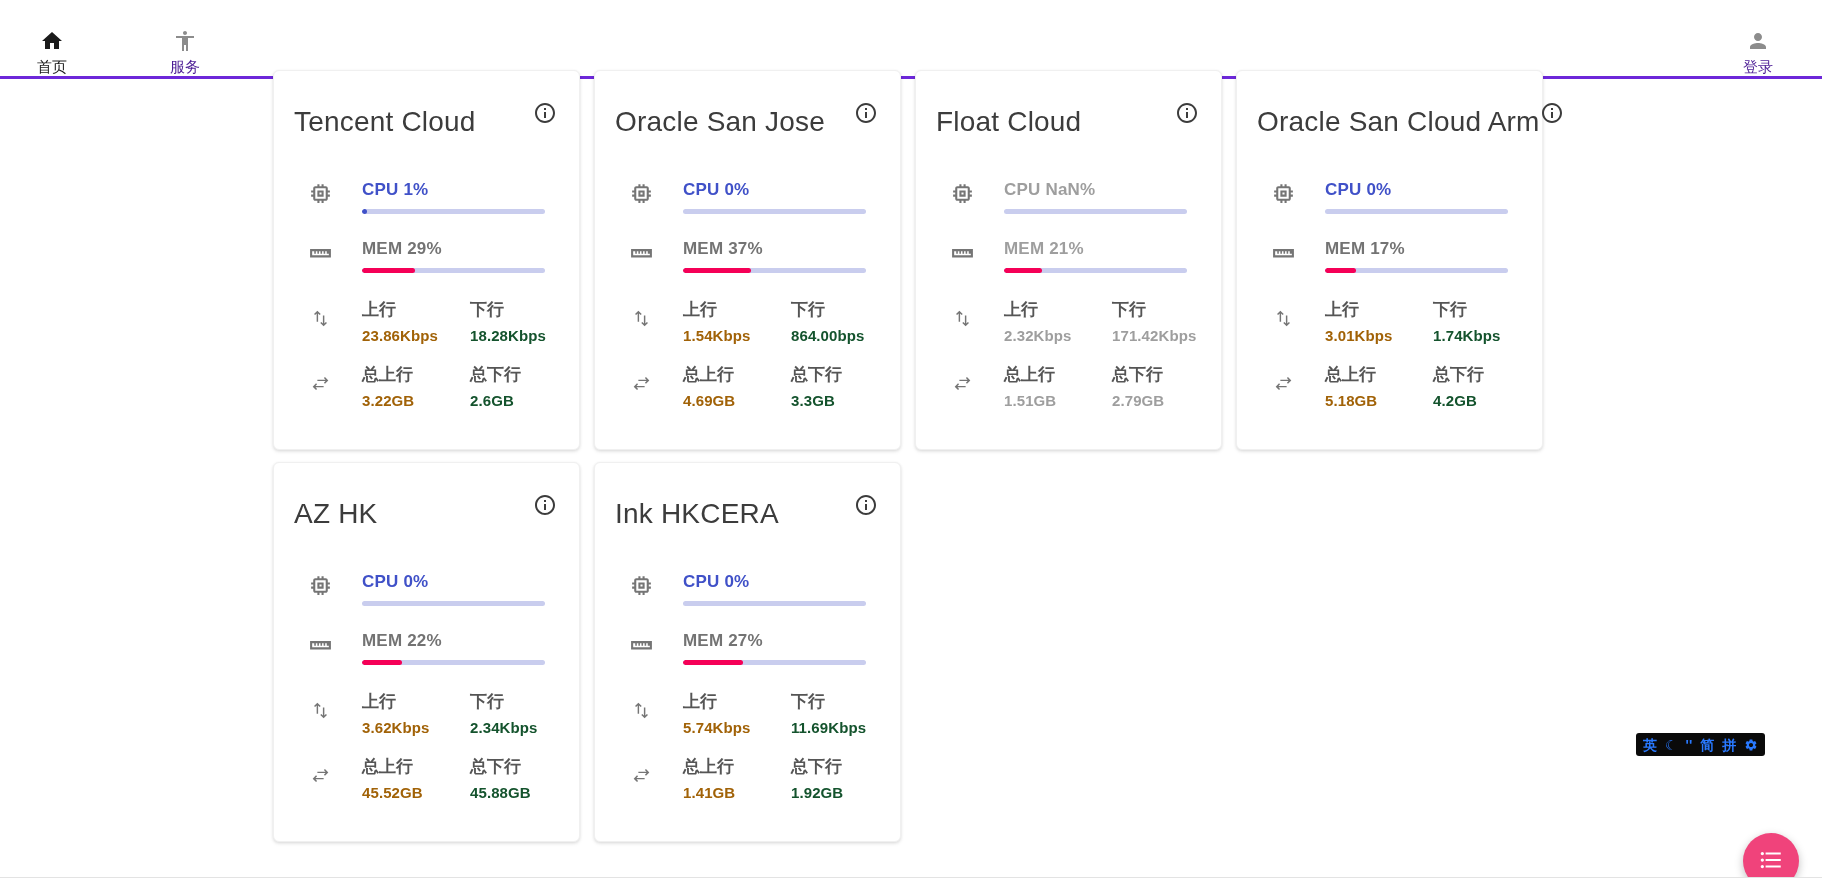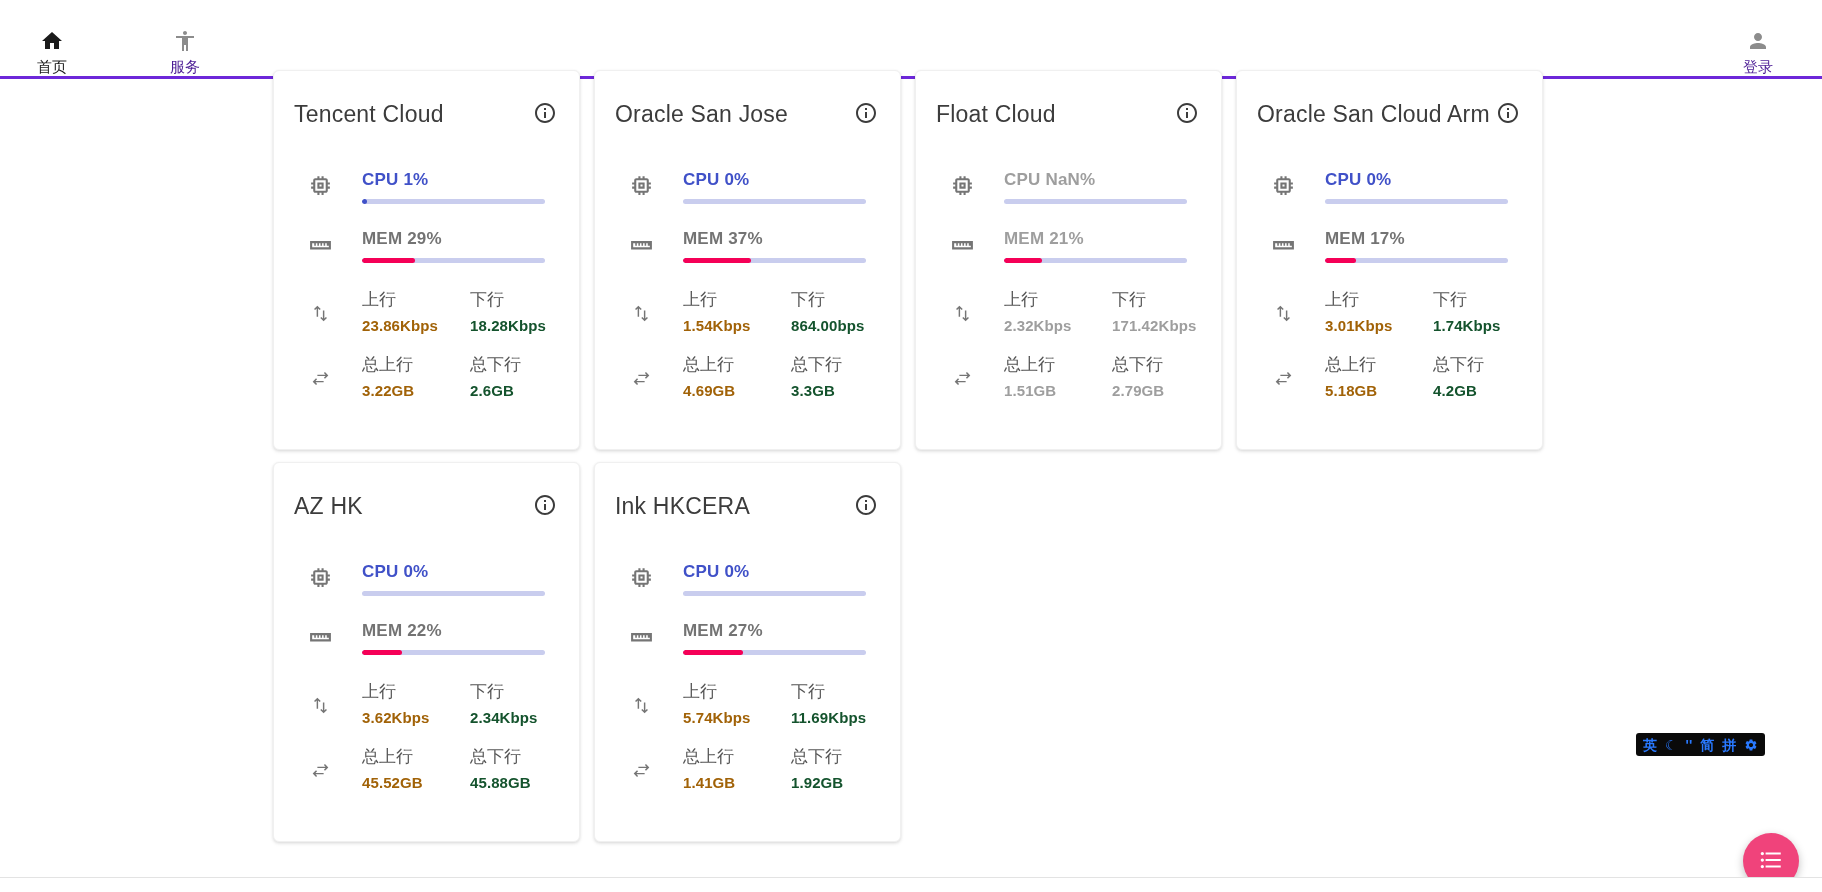--- a/index.html
+++ b/index.html
@@ -20,45 +20,45 @@
   .nav-spacer { flex:1; }
   .nav-login { margin-right:24px; }
 
   
   .grid { position:absolute; top:70px; left:273px; width:1292px;
     display:flex; flex-wrap:wrap; gap:12px 14px; }
   .card { width:307px; height:380px; background:#fff; border-radius:6px;
     border:1px solid #f0f0f0; position:relative; padding:30px 34px 0 34px;
     box-shadow:0 1px 3px rgba(0,0,0,.10), 0 2px 4px rgba(0,0,0,.06); }
   .card-header { display:flex; justify-content:space-between; align-items:flex-start; }
-  .server-name { font-size:23px; font-weight:400; color:#3c3c3c; letter-spacing:.2px;
-    margin-left:-14px; white-space:nowrap; }
+  .server-name { font-size:28px; font-weight:400; color:#3c3c3c; letter-spacing:.2px;
+    margin-left:-14px; margin-top:5px; white-space:nowrap; }
   .info-btn { width:24px; height:24px; cursor:pointer; margin-right:-12px; }
   .info-btn svg { width:24px; height:24px; fill:#3c3c3c; }
 
   .rows { margin-top:42px; }
-  .row { display:flex; align-items:center; }
+  .row { display:flex; align-items:flex-start; }
   .row-icon { width:54px; flex:0 0 54px; padding-top:1px; }
   .row-icon svg { width:25px; height:25px; fill:#757575; }
   .row-body { flex:1; }
 
   .metric-row { margin-bottom:25px; }
   .metric-label { font-size:17px; font-weight:700; letter-spacing:.2px; }
   .metric-label.cpu { color:#4051c8; }
   .metric-label.mem { color:#737373; }
   .bar { height:5px; border-radius:3px; background:#c9cdee; margin-top:9px; overflow:hidden; }
   .bar-fill { height:100%; border-radius:3px; width:0; }
   .bar-fill.cpu { background:#4051c8; }
   .bar-fill.mem { background:#f50057; }
 
   .stats-row { margin-bottom:19px; }
   .stats-row .row-icon { padding-top:8px; }
   .cols { display:flex; }
   .col { width:108px; }
-  .stat-label { font-size:17px; color:#555; }
+  .stat-label { font-size:17px; color:#555;font-weight:bold; }
   .stat-value { font-size:15px; font-weight:700; margin-top:6px; letter-spacing:.1px; }
   .stat-value.up { color:#a16207; }
   .stat-value.down { color:#14532d; }
 
   
   .card.offline .metric-label.cpu,
   .card.offline .metric-label.mem,
   .card.offline .stat-value.up,
   .card.offline .stat-value.down { color:#9e9e9e; }
 

